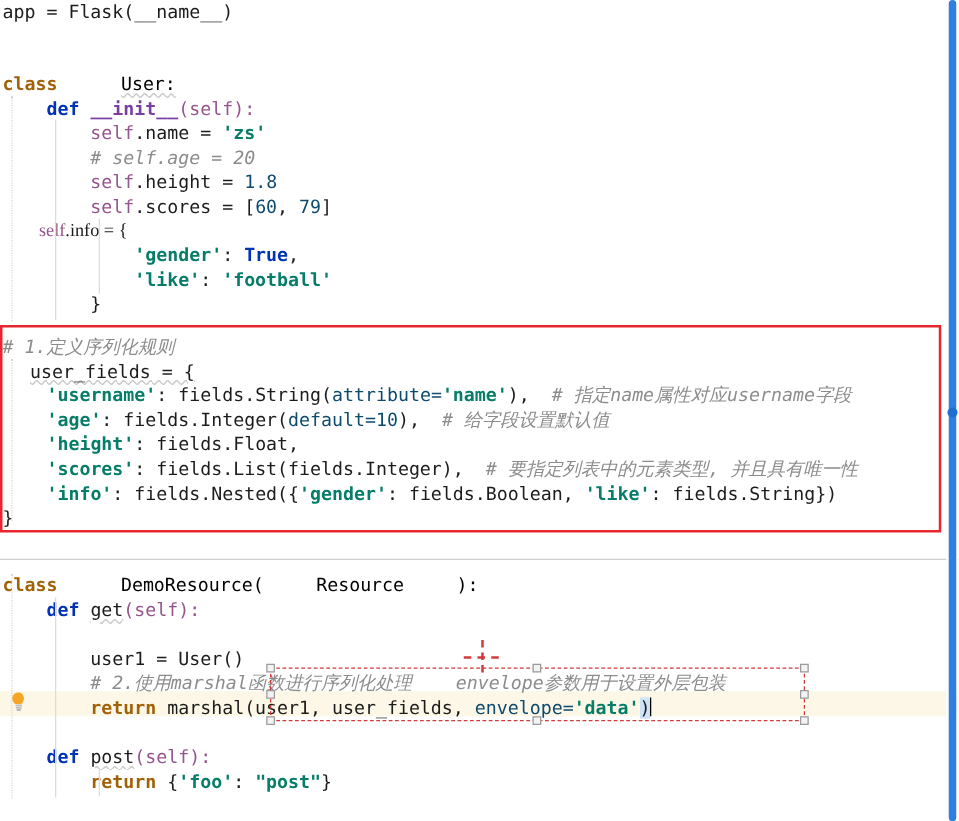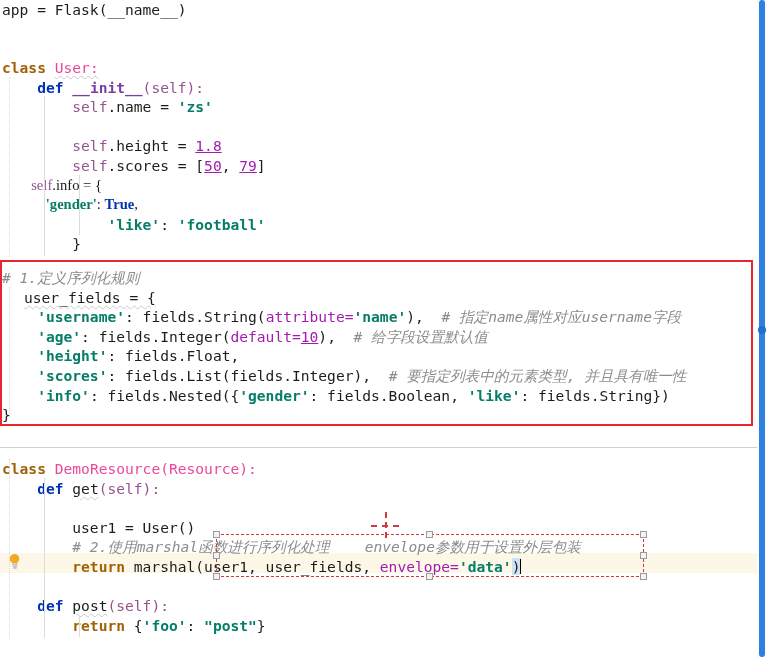--- a/index.html
+++ b/index.html
@@ -28,26 +28,26 @@
     position:relative;
     white-space:pre;
   }
   
   .ln::before{content:"";}
   
   .kw   {color:#a16207;font-weight:bold;}
   .def  {color:#0033b3;font-weight:bold;}
   .fnname{color:#7a3ea3;font-weight:bold;}
   .self {color:#94558d;}
-  .kwarg{color:#a21caf;}
+  .kwarg{color:#0c4a6e;}
   .str  {color:#067d68;font-weight:bold;}
-  .num  {color:#a21caf;text-decoration:underline;}
+  .num  {color:#0c4a6e;}
   .cmt  {color:#8c8c8c;font-style:italic;}
   .plain{color:#1c1c1c;}
-  .cls  {color:#ec4899;}
+  .cls  {color:#000000;margin-left:42px;}
   .bool {color:#0033b3;font-weight:bold;}
 
   
   .squig{
     text-decoration:underline;
     text-decoration-style:wavy;
     text-decoration-color:#c9c9c9;
     text-decoration-thickness:1px;
     text-underline-offset:2px;
   }
@@ -131,28 +131,29 @@
     
     <div class="ln" style="position:absolute;top:0px;left:2px;"><span class="plain">app = Flask(__name__)</span></div>
 
     
     <div class="ln" style="position:absolute;top:58px;left:2px;"><span class="kw">class</span><span class="plain"> </span><span class="cls squig">User:</span></div>
 
     <div class="ln" style="position:absolute;top:97.2px;left:2px;"><span class="plain">        </span><span class="self">self</span><span class="plain">.name = </span><span class="str">'zs'</span></div>
 
     <div class="ln" style="position:absolute;top:77.6px;left:2px;"><span class="plain">    </span><span class="def">def</span><span class="plain"> </span><span class="fnname">__init__</span><span class="self">(self):</span></div>
 
+    <div class="ln" style="position:absolute;top:116.8px;left:2px;"><span class="plain">        </span><span class="cmt"># self.age = 20</span></div>
 
     <div class="ln" style="position:absolute;top:136.4px;left:2px;"><span class="plain">        </span><span class="self">self</span><span class="plain">.height = </span><span class="num">1.8</span></div>
 
-    <div class="ln" style="position:absolute;top:156px;left:2px;"><span class="plain">        </span><span class="self">self</span><span class="plain">.scores = [</span><span class="num">50</span><span class="plain">, </span><span class="num">79</span><span class="plain">]</span></div>
+    <div class="ln" style="position:absolute;top:156px;left:2px;"><span class="plain">        </span><span class="self">self</span><span class="plain">.scores = [</span><span class="num">60</span><span class="plain">, </span><span class="num">79</span><span class="plain">]</span></div>
 
     <div class="ln" style="position:absolute;top:175.6px;left:2px;font-family:Liberation Serif, serif;"><span class="plain">        </span><span class="self">self</span><span class="plain">.info = {</span></div>
 
-    <div class="ln" style="position:absolute;top:195.2px;left:2px;font-family:Liberation Serif, serif;"><span class="plain">            </span><span class="str">'gender'</span><span class="plain">: </span><span class="bool">True</span><span class="plain">,</span></div>
+    <div class="ln" style="position:absolute;top:195.2px;left:2px;"><span class="plain">            </span><span class="str">'gender'</span><span class="plain">: </span><span class="bool">True</span><span class="plain">,</span></div>
 
     <div class="ln" style="position:absolute;top:214.8px;left:2px;"><span class="plain">            </span><span class="str">'like'</span><span class="plain">: </span><span class="str">'football'</span></div>
 
     <div class="ln" style="position:absolute;top:234.4px;left:2px;"><span class="plain">        </span><span class="plain">}</span></div>
 
     
     <div class="ln" style="position:absolute;top:268px;left:2px;"><span class="cmt"># 1.定义序列化规则</span></div>
 
     <div class="ln" style="position:absolute;top:287.6px;left:2px;margin-left:22px;"><span class="plain squig">user_fields = {</span></div>
 

